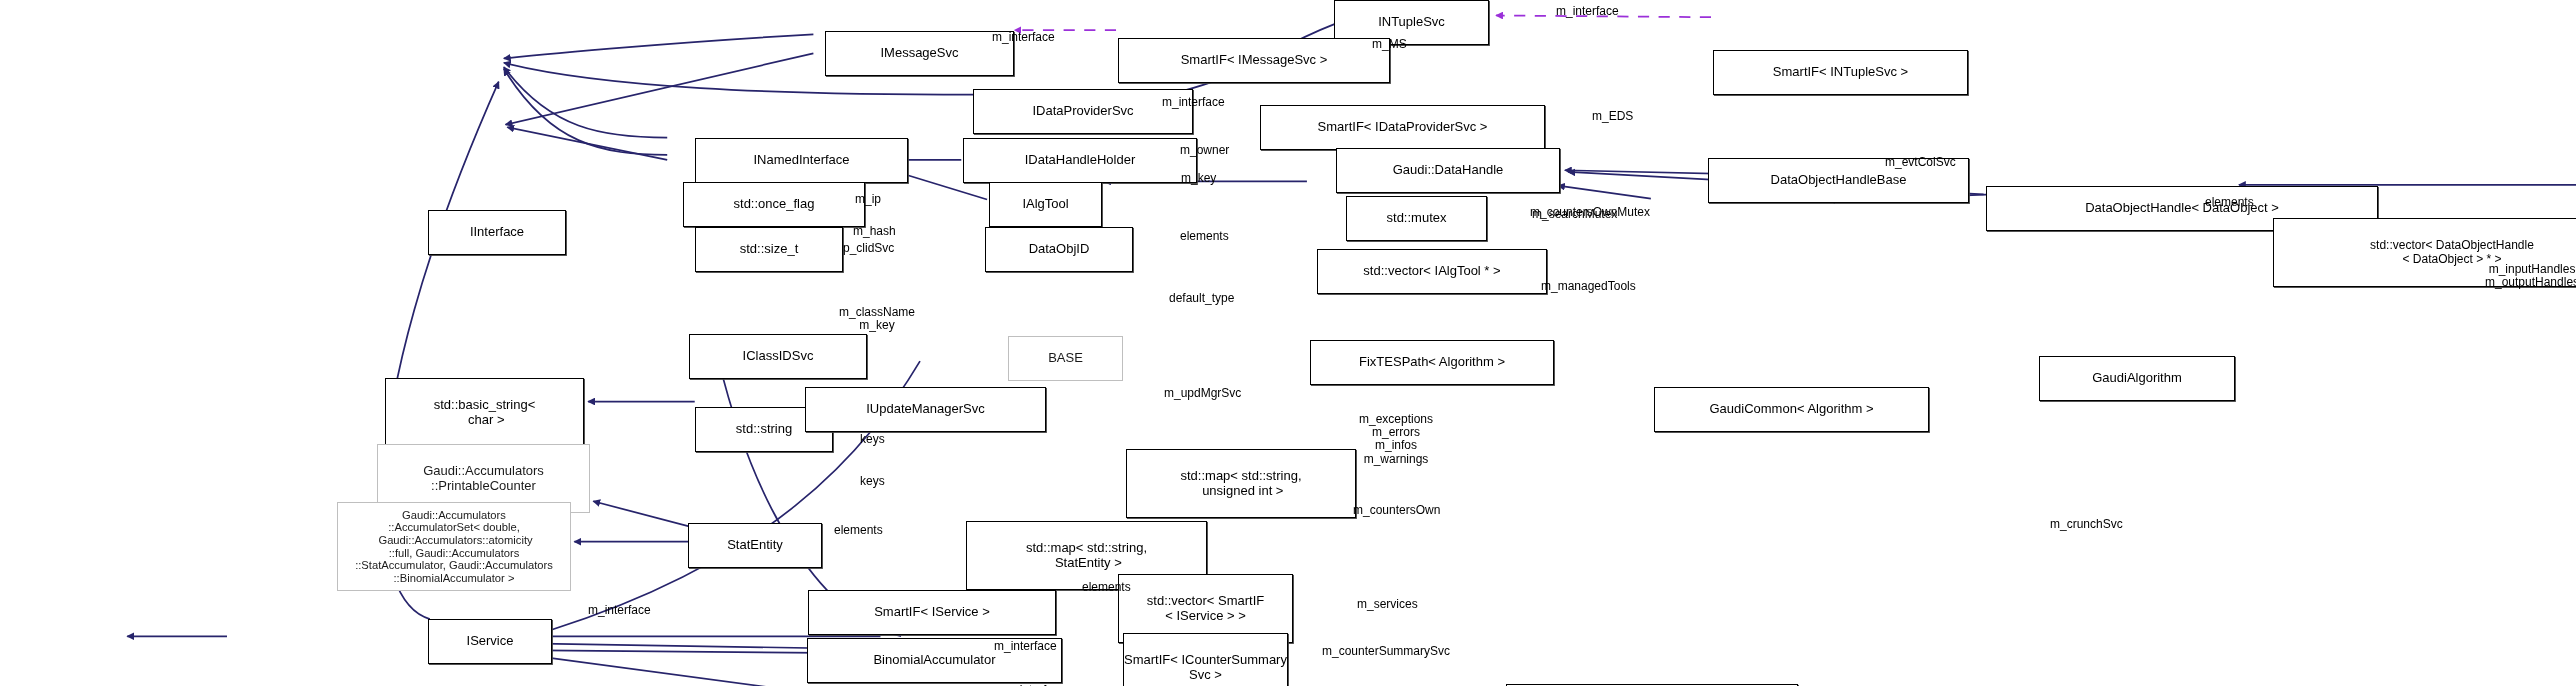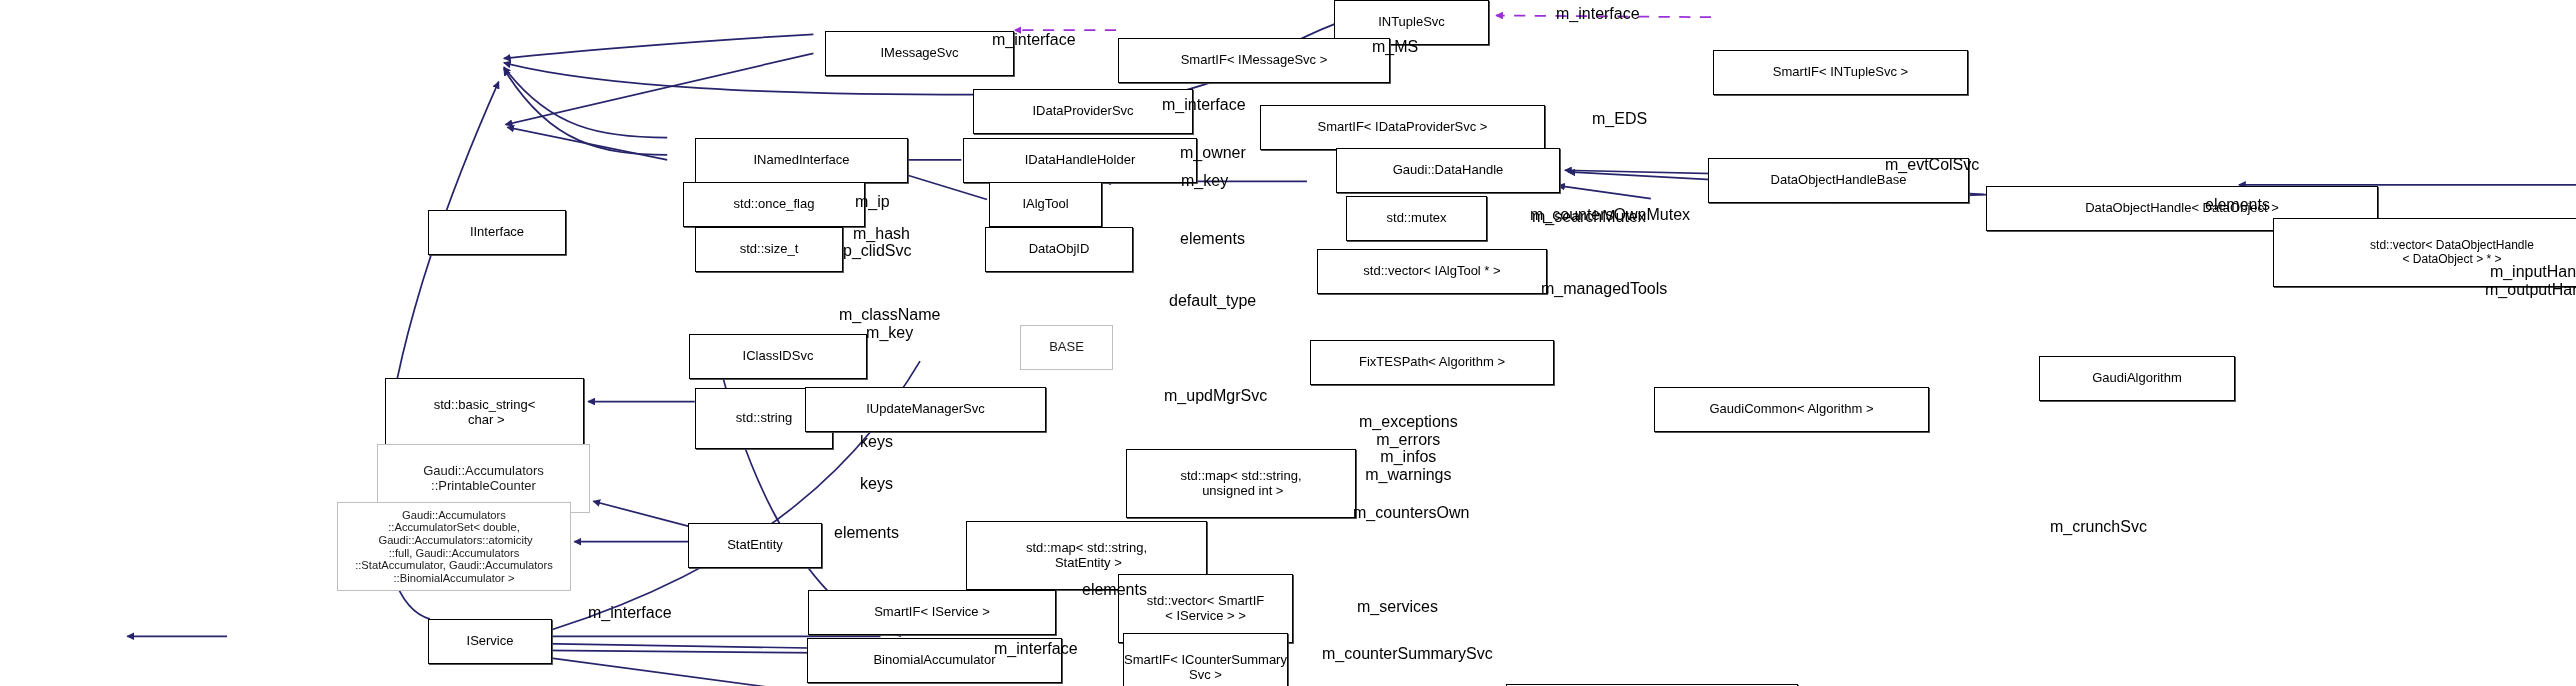--- a/index.html
+++ b/index.html
@@ -46,21 +46,21 @@
     box-shadow: 0.9px 0.9px 0 0 #404040;
   }
   
   .node.ghost {
     border: 0.9px solid #bfbfbf;
     color: #1a1a1a;
     box-shadow: none;
   }
   .edge-label {
     position: absolute;
-    font-size: 16px;
+    font-size: 12px;
     color: #000000;
     white-space: pre;
     text-align: center;
     line-height: 1.1;
     z-index: 6;
   }
 </style>
 </head>
 <body>
 
@@ -196,34 +196,34 @@
       <div class="node framed" style="left: 973px; top: 89px; width: 220px; height: 45px;">IDataProviderSvc</div>
       <div class="node framed" style="left: 667px; top: 138px; width: 213px; height: 45px; margin-left: 28px;">INamedInterface</div>
       <div class="node framed" style="left: 963px; top: 138px; width: 234px; height: 45px;">IDataHandleHolder</div>
       <div class="node framed" style="left: 989px; top: 182px; width: 113px; height: 45px;">IAlgTool</div>
       <div class="node framed" style="left: 683px; top: 182px; width: 182px; height: 45px;">std::once_flag</div>
       <div class="node framed" style="left: 695px; top: 227px; width: 148px; height: 45px;">std::size_t</div>
       <div class="node framed" style="left: 985px; top: 227px; width: 148px; height: 45px;">DataObjID</div>
       <div class="node framed" style="left: 689px; top: 334px; width: 178px; height: 45px;">IClassIDSvc</div>
       <div class="node framed" style="left: 385px; top: 378px; width: 199px; height: 69px;">std::basic_string&lt;
  char &gt;</div>
-      <div class="node framed" style="left: 695px; top: 388px; width: 138px; height: 61px;">std::string</div>
+      <div class="node framed" style="left: 695px; top: 407px; width: 138px; height: 45px;">std::string</div>
       <div class="node framed" style="left: 805px; top: 387px; width: 241px; height: 45px;">IUpdateManagerSvc</div>
       <div class="node ghost" style="left: 377px; top: 444px; width: 213px; height: 69px;">Gaudi::Accumulators
 ::PrintableCounter</div>
       <div class="node ghost" style="left: 337px; top: 502px; width: 234px; height: 89px; font-size: 11.2px;">Gaudi::Accumulators
 ::AccumulatorSet&lt; double,
  Gaudi::Accumulators::atomicity
 ::full, Gaudi::Accumulators
 ::StatAccumulator, Gaudi::Accumulators
 ::BinomialAccumulator &gt;</div>
       <div class="node framed" style="left: 688px; top: 523px; width: 134px; height: 45px;">StatEntity</div>
       <div class="node framed" style="left: 1346px; top: 196px; width: 141px; height: 45px;">std::mutex</div>
       <div class="node framed" style="left: 1317px; top: 249px; width: 230px; height: 45px;">std::vector&lt; IAlgTool * &gt;</div>
-      <div class="node ghost" style="left: 1008px; top: 325px; width: 93px; height: 45px; margin-left: 12px;">BASE</div>
+      <div class="node ghost" style="left: 1008px; top: 336px; width: 115px; height: 45px;">BASE</div>
       <div class="node framed" style="left: 1310px; top: 340px; width: 244px; height: 45px;">FixTESPath&lt; Algorithm &gt;</div>
       <div class="node framed" style="left: 1126px; top: 449px; width: 230px; height: 69px;">std::map&lt; std::string,
  unsigned int &gt;</div>
       <div class="node framed" style="left: 966px; top: 521px; width: 241px; height: 69px;">std::map&lt; std::string,
  StatEntity &gt;</div>
       <div class="node framed" style="left: 808px; top: 590px; width: 248px; height: 45px;">SmartIF&lt; IService &gt;</div>
       <div class="node framed" style="left: 1118px; top: 574px; width: 175px; height: 69px;">std::vector&lt; SmartIF
 &lt; IService &gt; &gt;</div>
       <div class="node framed" style="left: 807px; top: 638px; width: 255px; height: 45px;">BinomialAccumulator</div>
       <div class="node framed" style="left: 1123px; top: 633px; width: 165px; height: 69px;">SmartIF&lt; ICounterSummary

